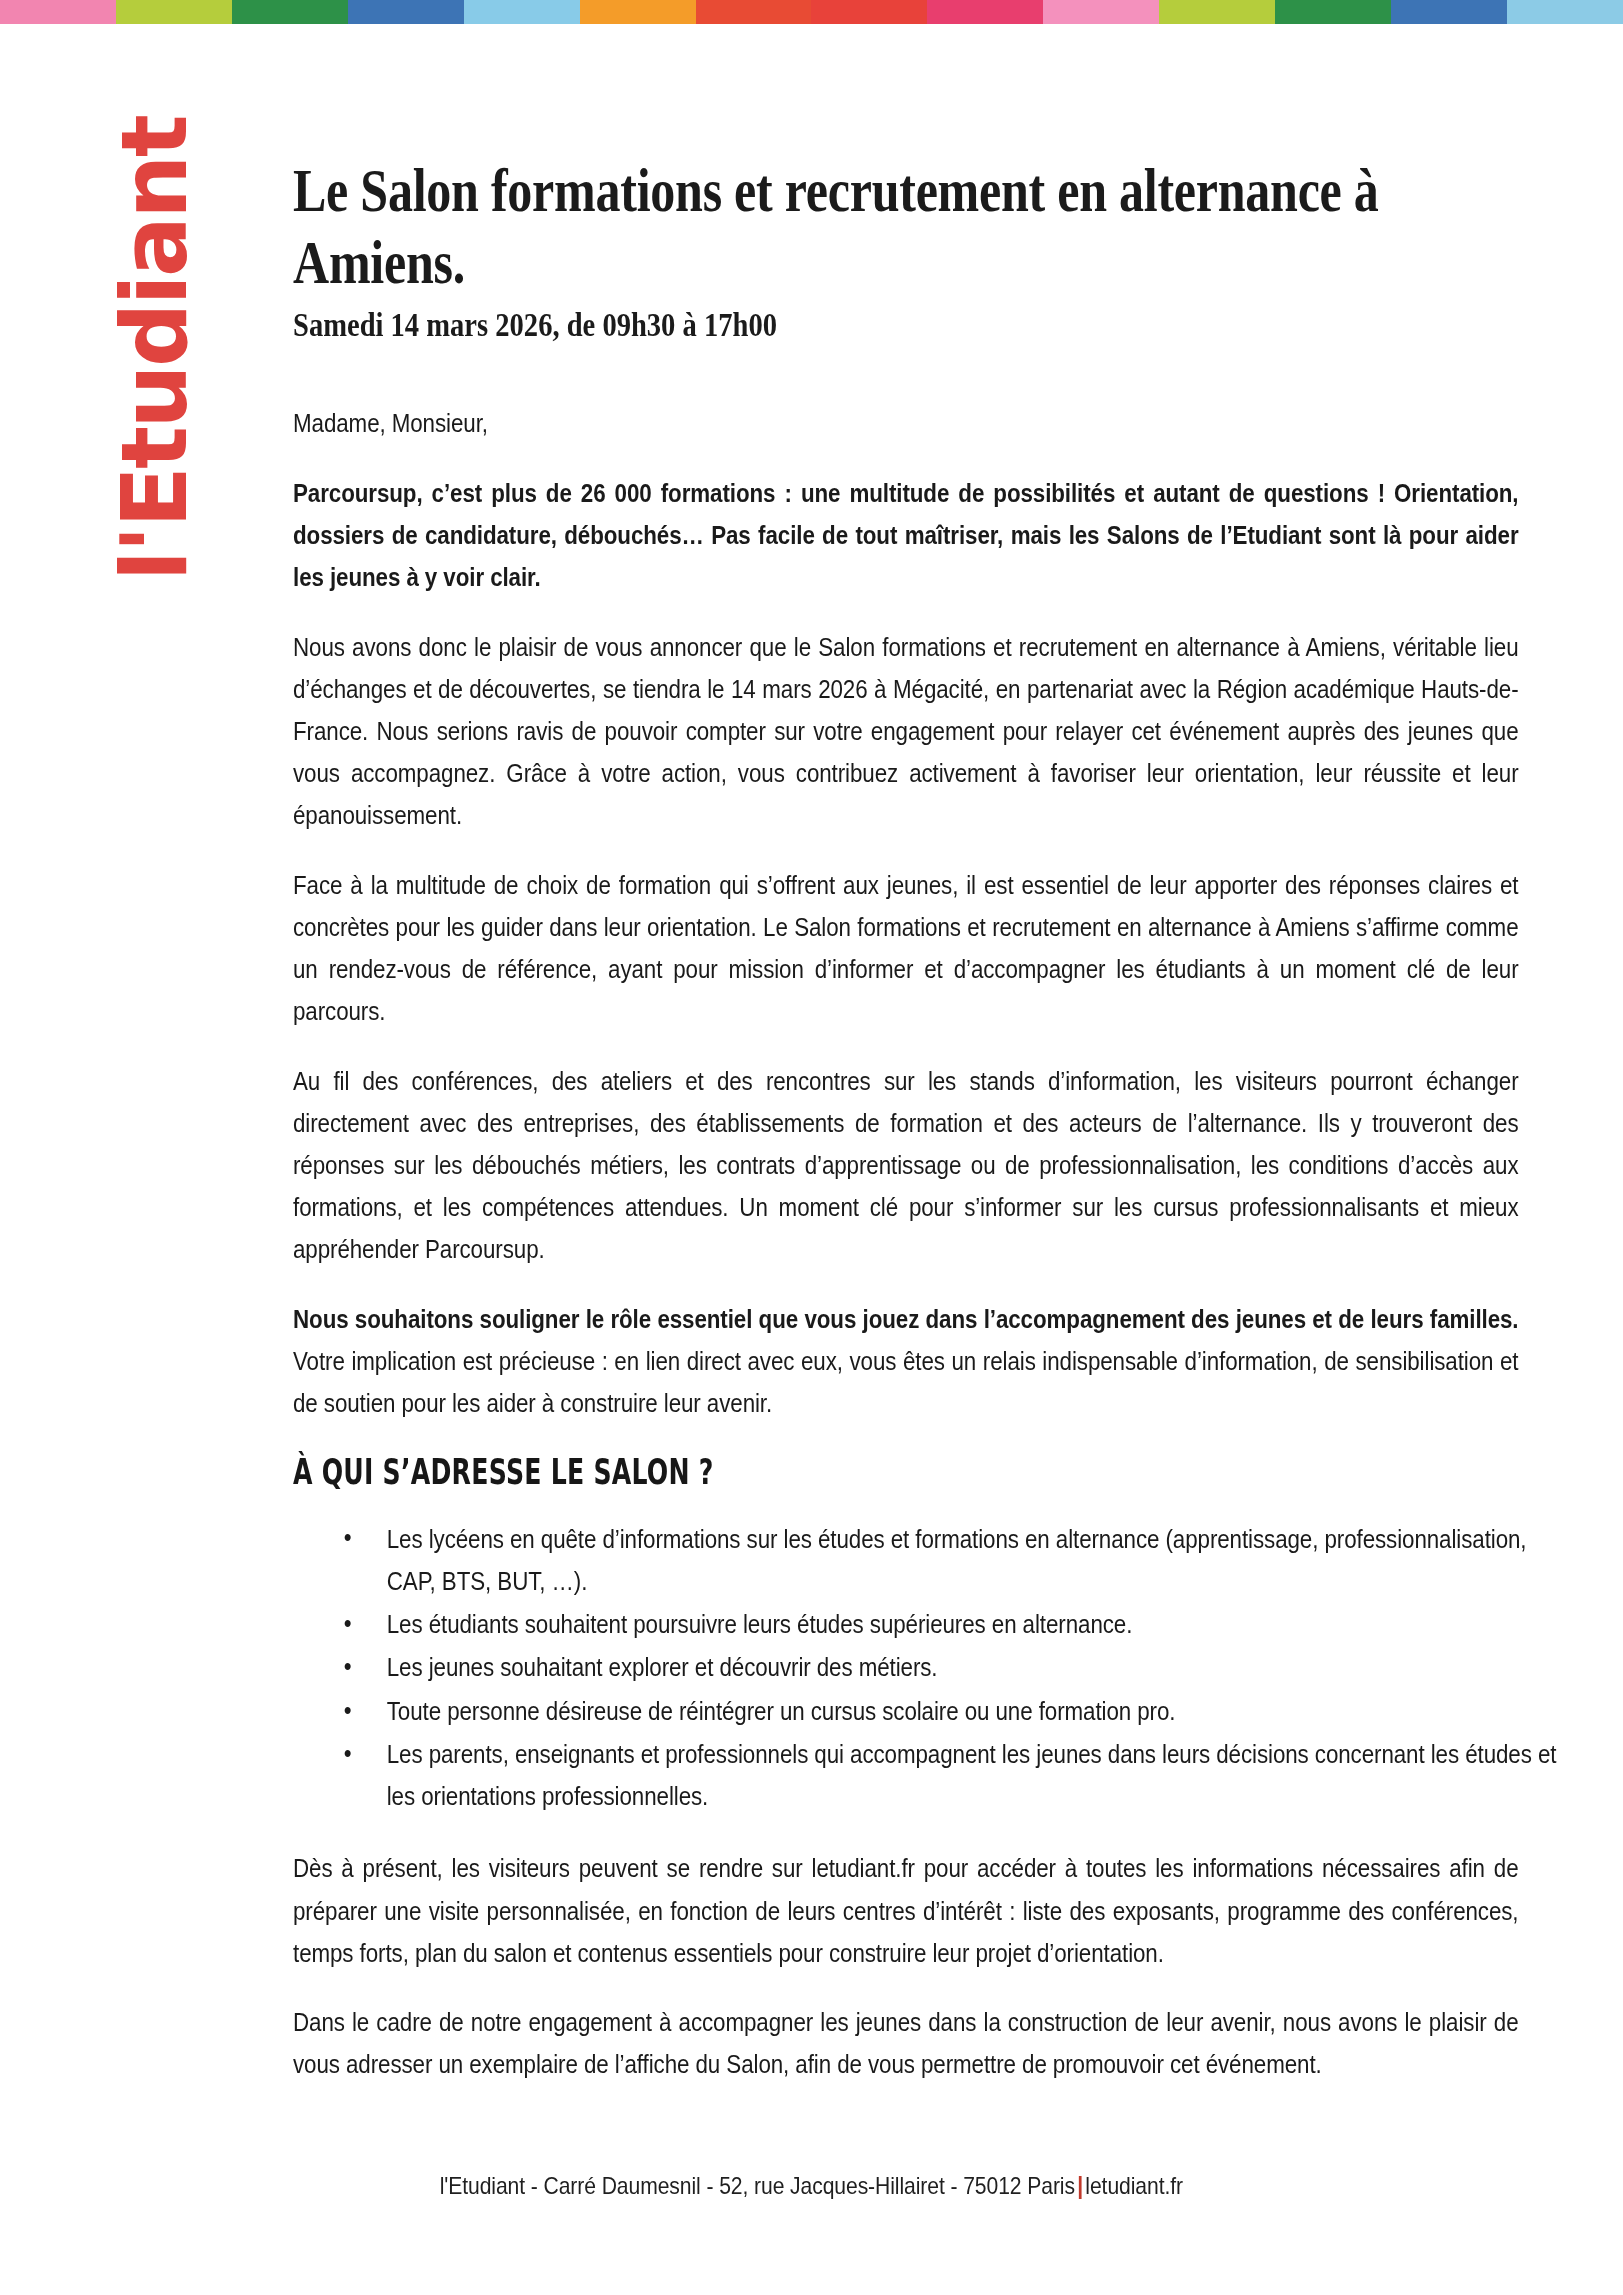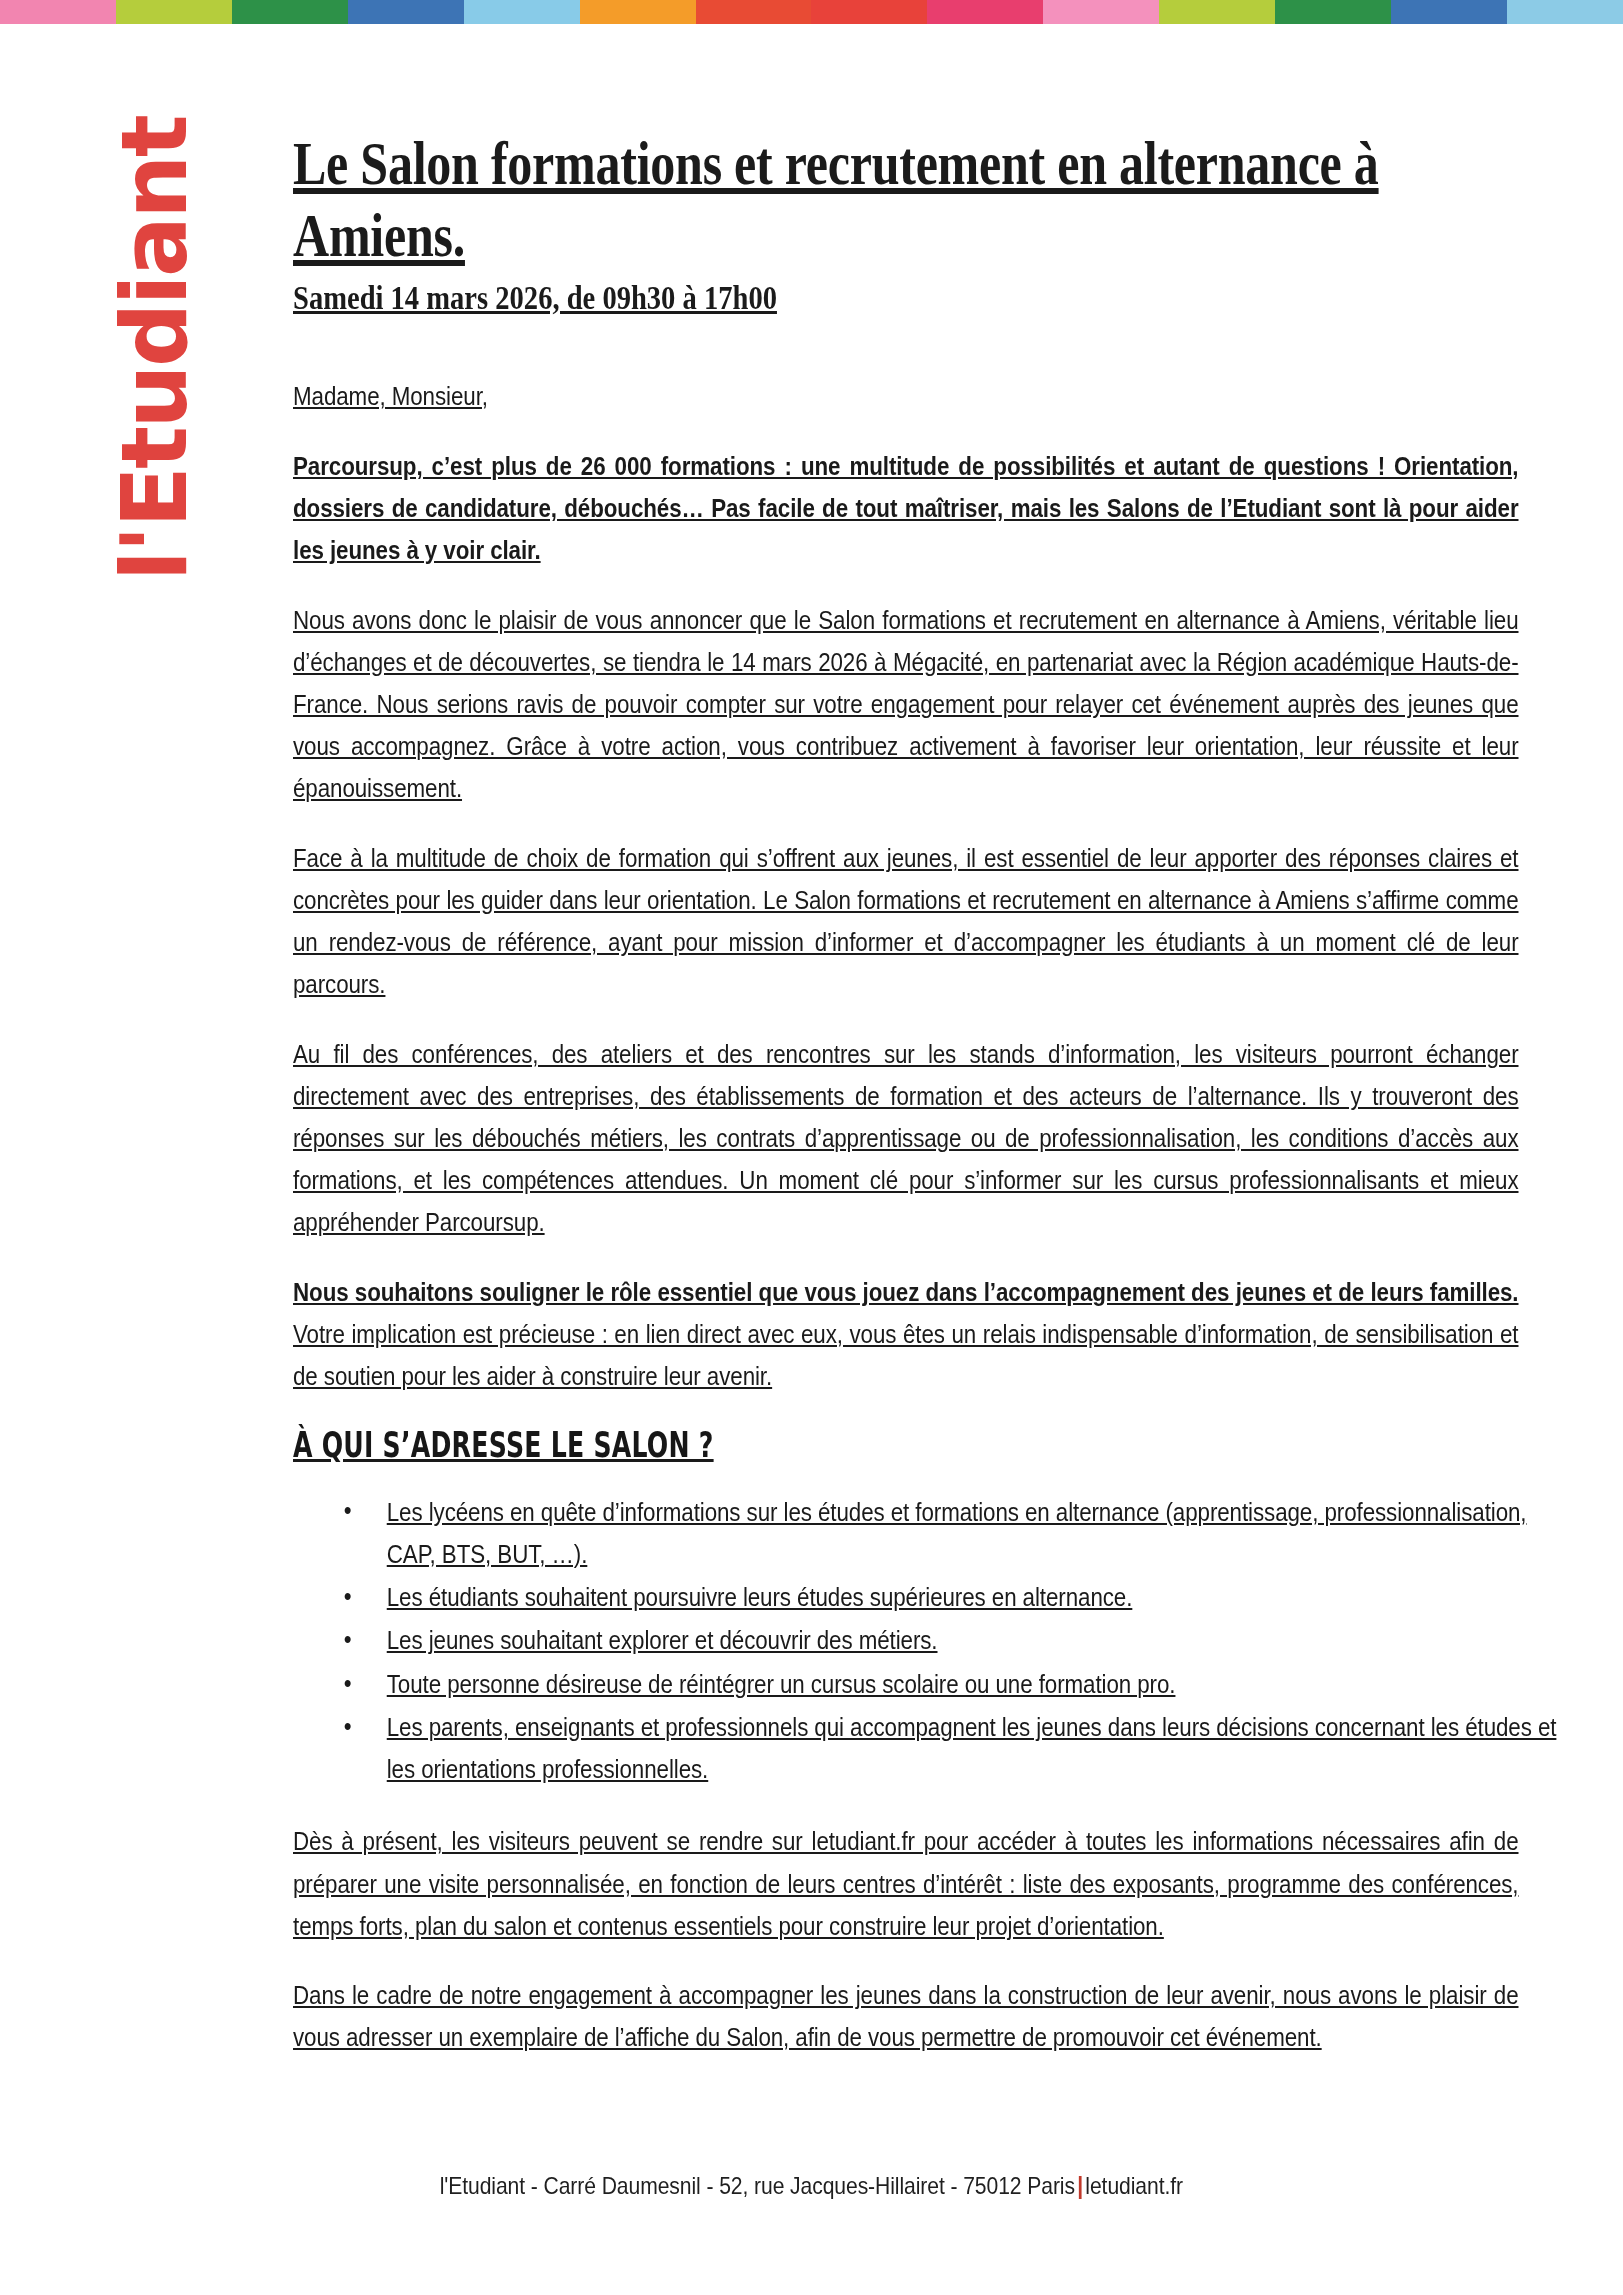--- a/index.html
+++ b/index.html
@@ -53,23 +53,22 @@
     font-size: 90px;
     letter-spacing: -2.6px;
     color: #e0443f;
     line-height: 1;
   }
 
   
   .content {
     position: absolute;
     left: 293px;
-    top: 128px;
+    top: 155px;
     width: 1225px;
-    text-decoration: underline;
   }
 
   .doc-title {
     font-family: "Liberation Serif", serif;
     font-weight: bold;
     font-size: 61px;
     line-height: 1.18;
     letter-spacing: -0.3px;
     margin: 0 0 2.6px 0;
     color: #1b1b1b;

